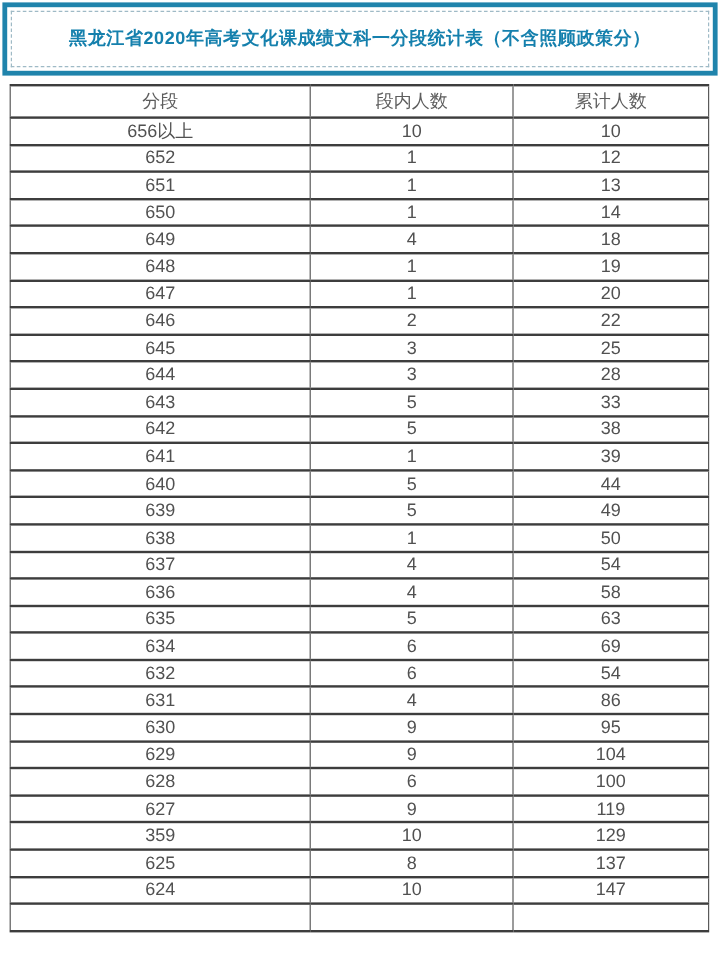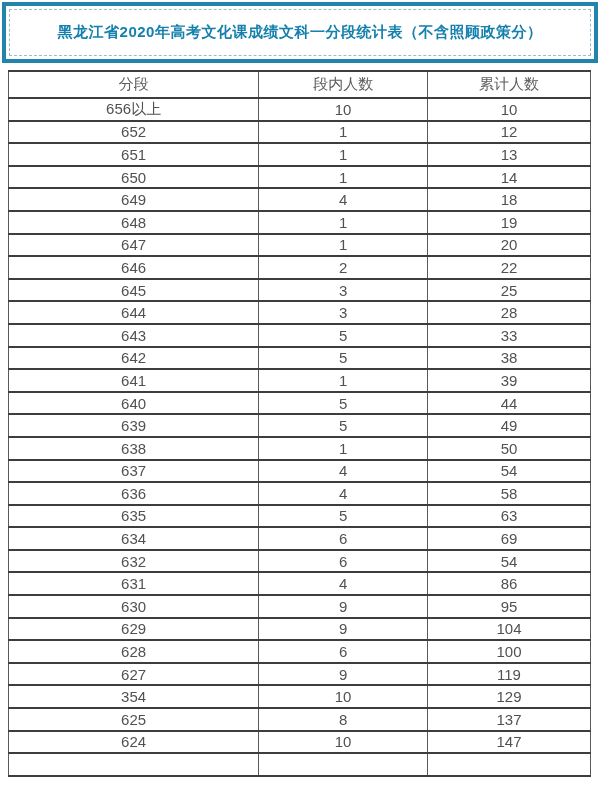--- a/index.html
+++ b/index.html
@@ -221,21 +221,21 @@
         <td>628</td>
         <td>6</td>
         <td>100</td>
       </tr>
       <tr>
         <td>627</td>
         <td>9</td>
         <td>119</td>
       </tr>
       <tr>
-        <td>354</td>
+        <td>359</td>
         <td>10</td>
         <td>129</td>
       </tr>
       <tr>
         <td>625</td>
         <td>8</td>
         <td>137</td>
       </tr>
       <tr>
         <td>624</td>

